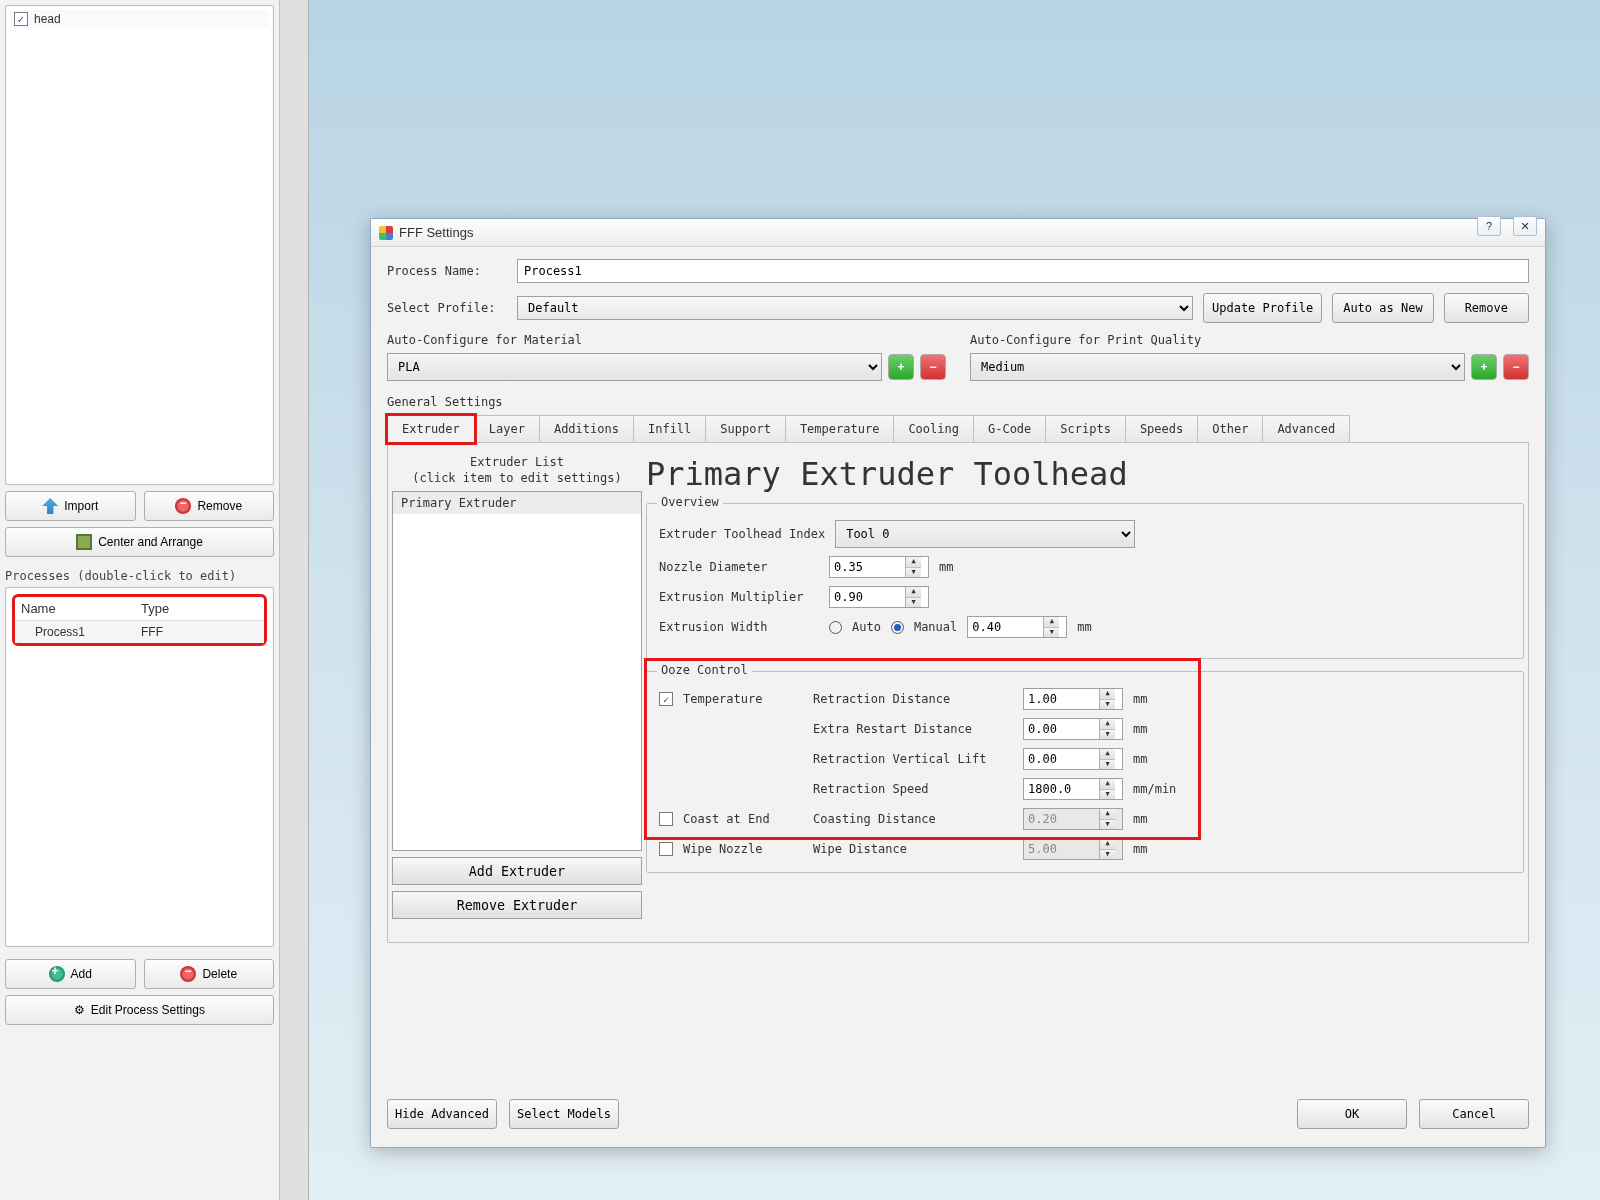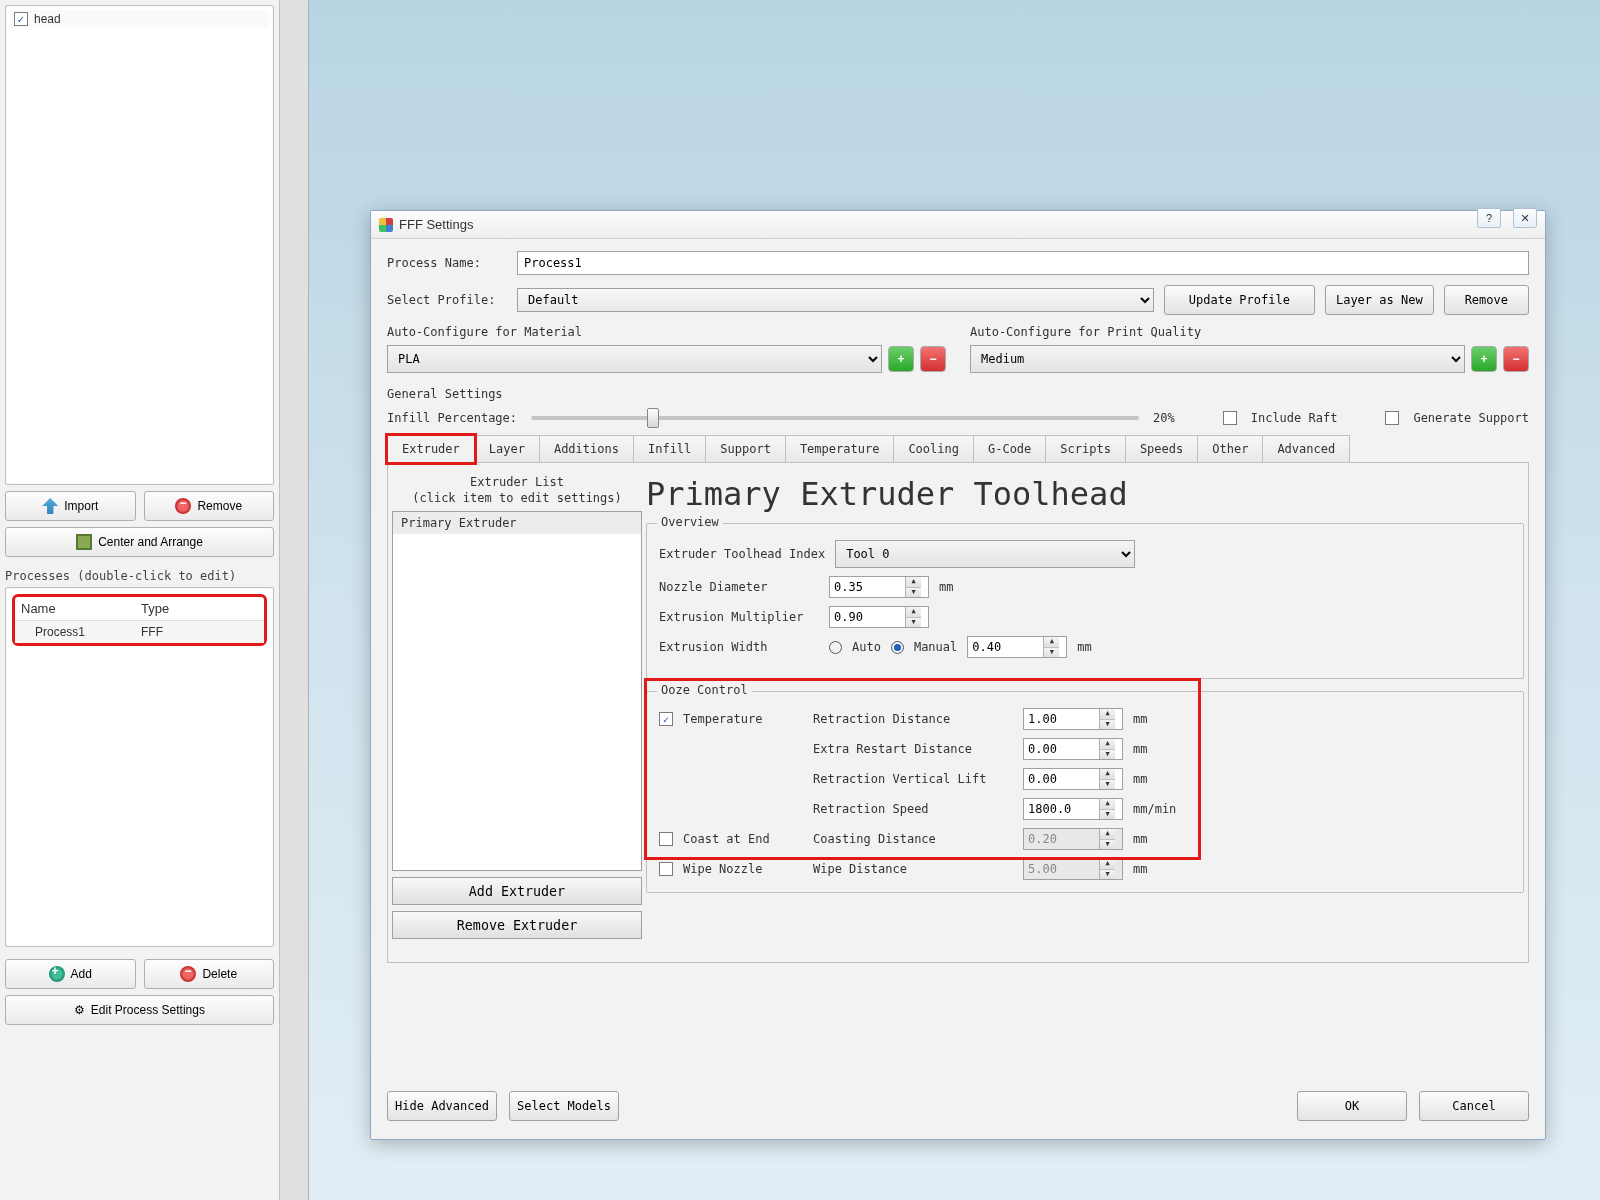--- a/index.html
+++ b/index.html
@@ -111,21 +111,21 @@
     border: 1px solid #7a7a7a;
     background: #fff;
     display: inline-flex; align-items: center; justify-content: center;
     font-size: 10px;
     color: #2060c0;
   }
 
   
   .dialog {
     position: absolute;
-    left: 370px; top: 210px;
+    left: 370px; top: 218px;
     width: 1176px;
     height: 930px;
     background: #f2f2f2;
     border: 1px solid #8fa8c8;
     box-shadow: 0 4px 20px rgba(0,0,0,0.25);
     border-radius: 2px;
     z-index: 10;
   }
   .dlg-title {
     height: 28px;
@@ -457,22 +457,22 @@
   <div class="dlg-body">
     <div class="form-row">
       <label>Process Name:</label>
       <input class="wide-input" value="Process1" style="">
     </div>
     <div class="form-row">
       <label>Select Profile:</label>
       <select class="wide">
         <option>Default</option>
       </select>
-      <button class="dlg-btn" style="min-width:auto;padding:0 24px">Update Profile</button>
-      <button class="dlg-btn" style="min-width:auto;padding:0 10px">Layer as New</button>
+      <button class="dlg-btn" style="min-width:auto;padding:0 8px">Update Profile</button>
+      <button class="dlg-btn" style="min-width:auto;padding:0 10px">Auto as New</button>
       <button class="dlg-btn" style="min-width:auto;padding:0 20px">Remove</button>
     </div>
 
     <div class="config-row">
       <div class="config-col">
         <div class="col-title">Auto-Configure for Material</div>
         <div class="col-controls">
           <select class="combo"><option>PLA</option></select>
           <div class="icon-btn add-btn">+</div>
           <div class="icon-btn del-btn">−</div>
@@ -483,34 +483,20 @@
         <div class="col-controls">
           <select class="combo"><option>Medium</option></select>
           <div class="icon-btn add-btn">+</div>
           <div class="icon-btn del-btn">−</div>
         </div>
       </div>
     </div>
 
     <div class="general-section">
       <div class="gen-title">General Settings</div>
-      <div class="gen-row">
-        <span class="mono">Infill Percentage:</span>
-        <div class="slider">
-          <div class="slider-track"></div>
-          <div class="slider-thumb"></div>
-        </div>
-        <span class="mono">20%</span>
-        <span style="width:20px"></span>
-        <span class="checkbox"></span>
-        <span class="mono">Include Raft</span>
-        <span style="width:20px"></span>
-        <span class="checkbox"></span>
-        <span class="mono">Generate Support</span>
-      </div>
     </div>
 
     <div class="tabs">
       <div class="tab active highlighted">Extruder</div>
       <div class="tab">Layer</div>
       <div class="tab">Additions</div>
       <div class="tab">Infill</div>
       <div class="tab">Support</div>
       <div class="tab">Temperature</div>
       <div class="tab">Cooling</div>

